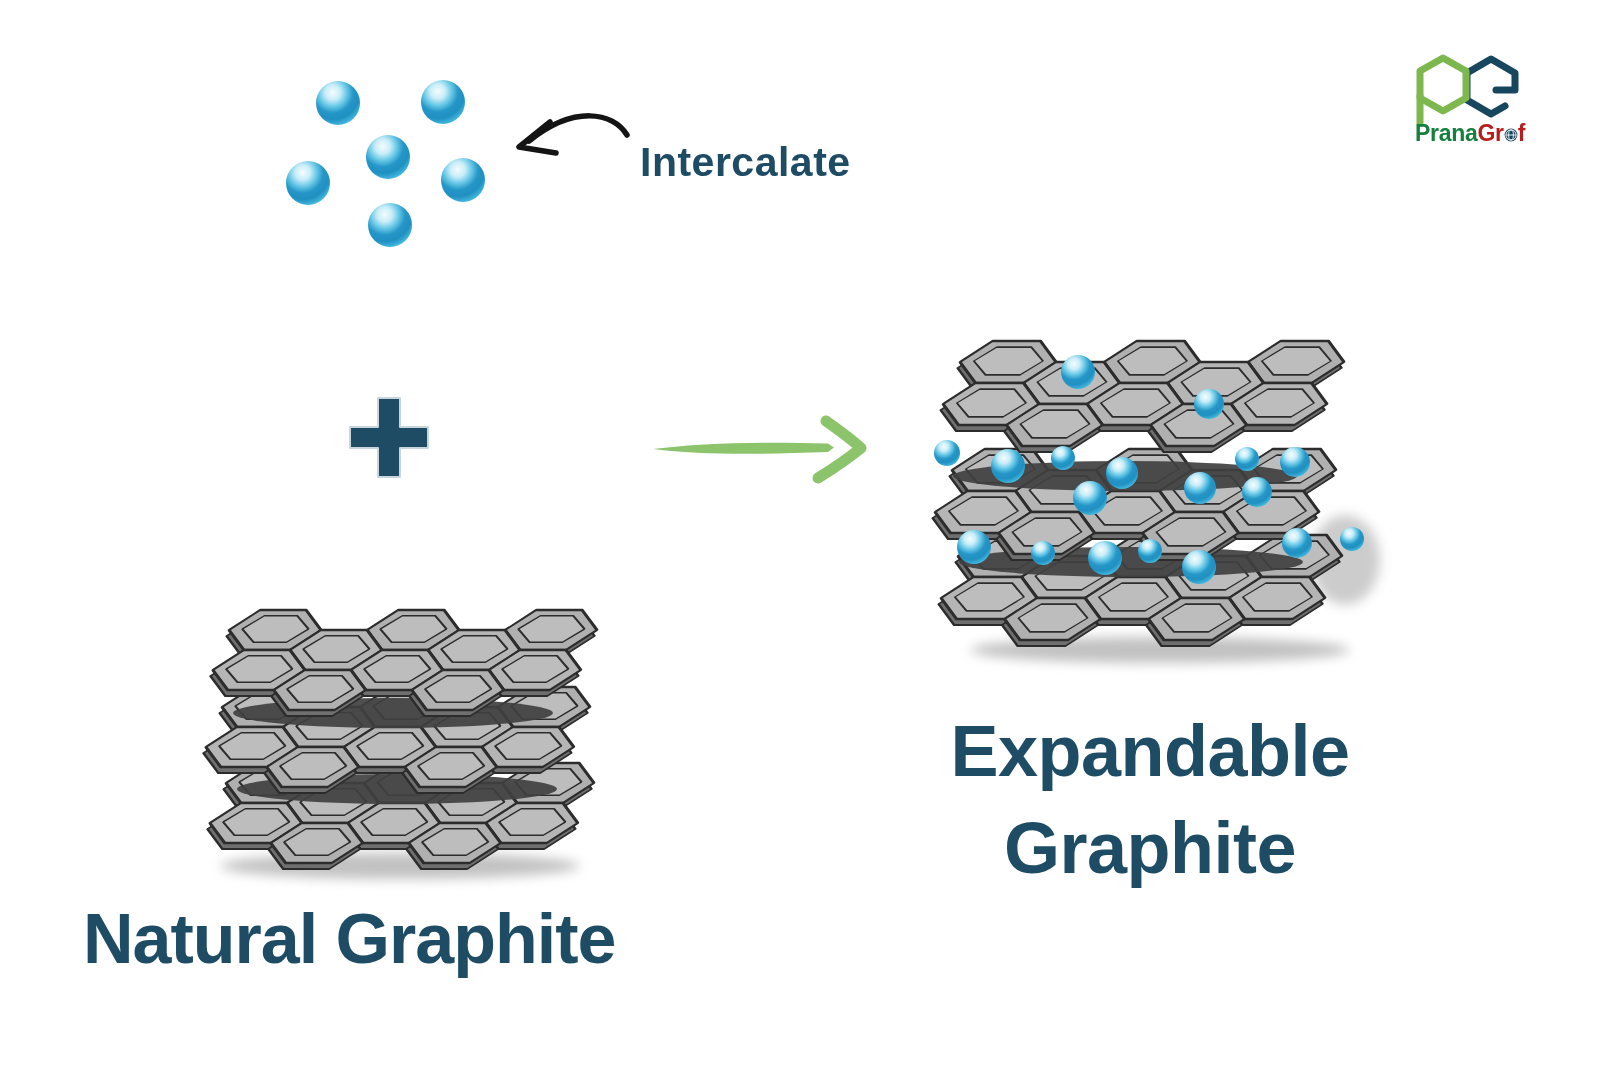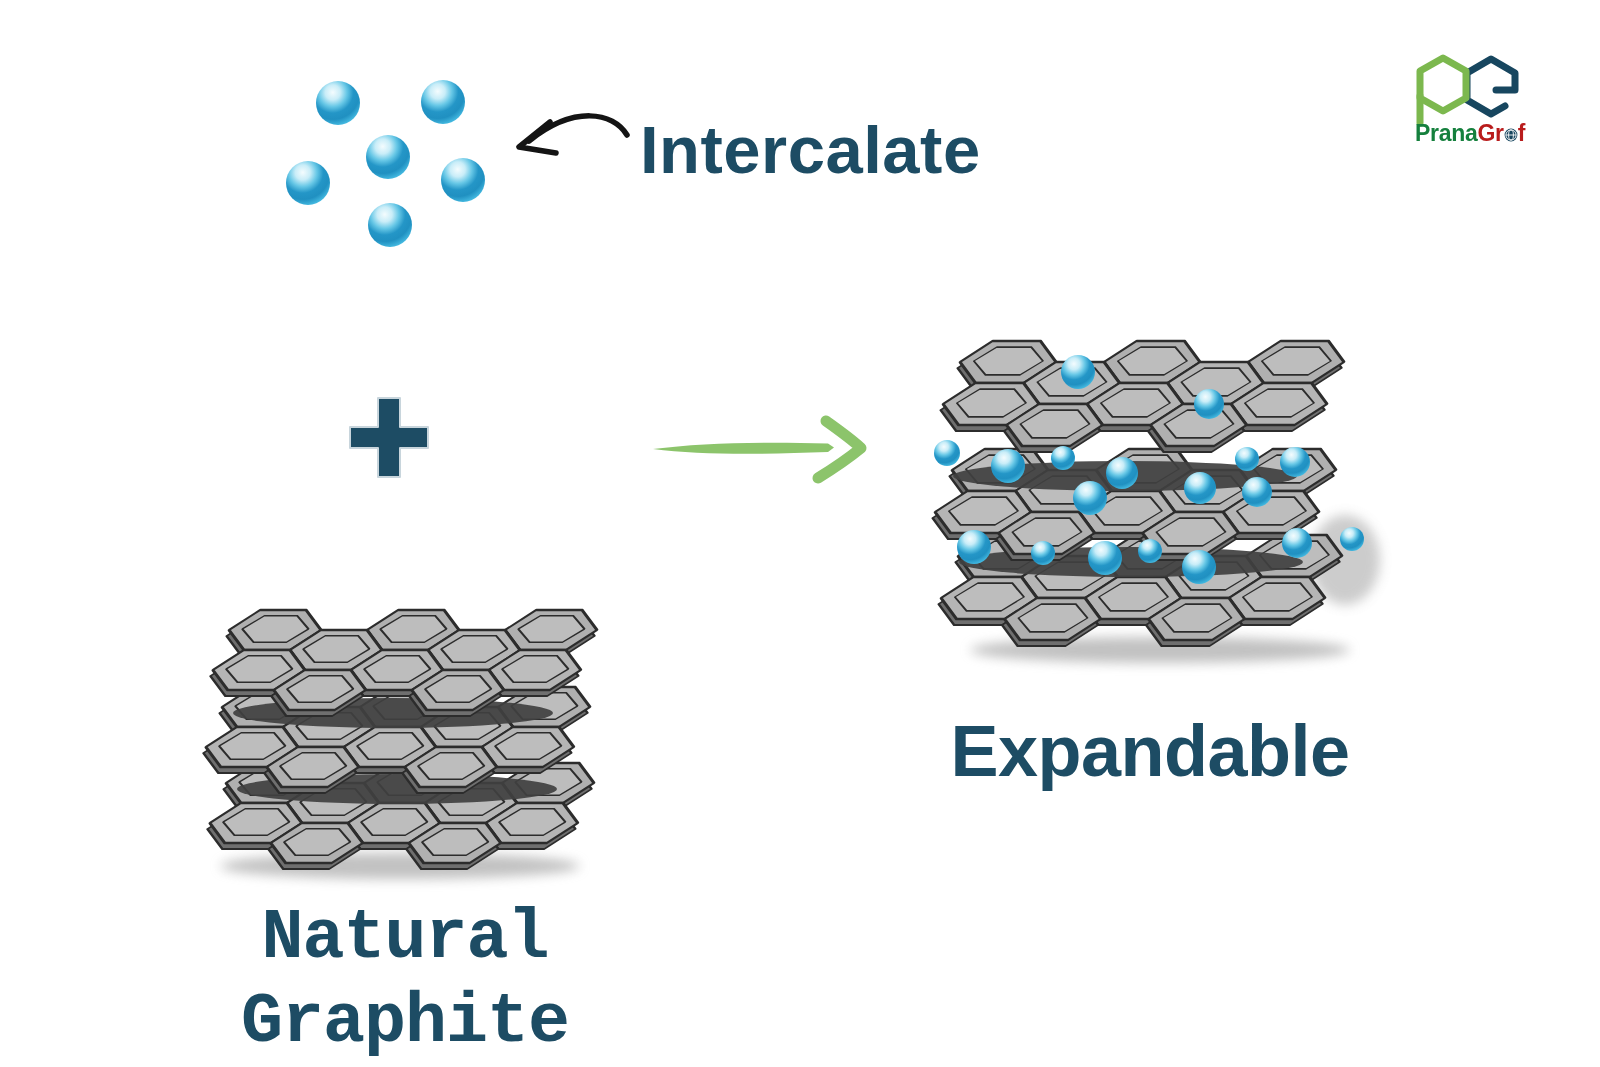--- a/index.html
+++ b/index.html
@@ -10,30 +10,29 @@
     font-family: "Liberation Sans", sans-serif;
   }
   .canvas { position: relative; width: 1600px; height: 1067px; background: #fff; }
   svg.art { position: absolute; left: 0; top: 0; }
   .label {
     position: absolute;
     font-weight: 700;
     color: #1d4c64;
   }
   .intercalate-label {
-    left: 640px; top: 116px;
-    font-size: 67px; line-height: 68px;
+    left: 640px; top: 128px;
+    font-size: 41px; line-height: 68px;
     letter-spacing: 0.5px;
   }
   .natural-label {
-    left: 95px; top: 897px; width: 620px;
-    text-align: center;
+    left: 83px; top: 897px; width: 620px;
+    text-align: left;
     font-size: 70px; line-height: 84px;
     letter-spacing: -1px;
-    font-family: Liberation Mono, monospace;
   }
   .expandable-label {
     left: 893px; top: 676px; width: 514px;
     text-align: center;
     font-size: 72px; line-height: 97px;
     letter-spacing: -0.5px;
   }
   .logo-text {
     position: absolute;
     left: 1396px; top: 120px; width: 148px;
@@ -319,20 +318,21 @@
       <path stroke="#7cb84e" d="M 1420 96 L 1420 123"></path>
     </g>
   </svg>
 
   <div class="label intercalate-label" style="color: rgb(29, 76, 100);">Intercalate</div>
 
   <div class="label natural-label" style="color: rgb(29, 76, 100);">Natural Graphite</div>
 
   <div class="label expandable-label" style="color: rgb(29, 76, 100); margin-top: 27px;">
     <div>Expandable</div>
+    <div>Graphite</div>
   </div>
 
   <div class="logo-text">
     <span class="lg-green">Prana</span><span class="lg-dark">Gr</span><svg width="14" height="14" viewBox="0 0 14 14">
         <circle cx="7" cy="7" r="6.4" fill="#17465f"></circle>
         <g stroke="#ffffff" stroke-width="0.9" fill="none">
           <circle cx="7" cy="7" r="5.1"></circle>
           <ellipse cx="7" cy="7" rx="2.4" ry="5.1"></ellipse>
           <path d="M 1.9 7 L 12.1 7"></path>
         </g>

